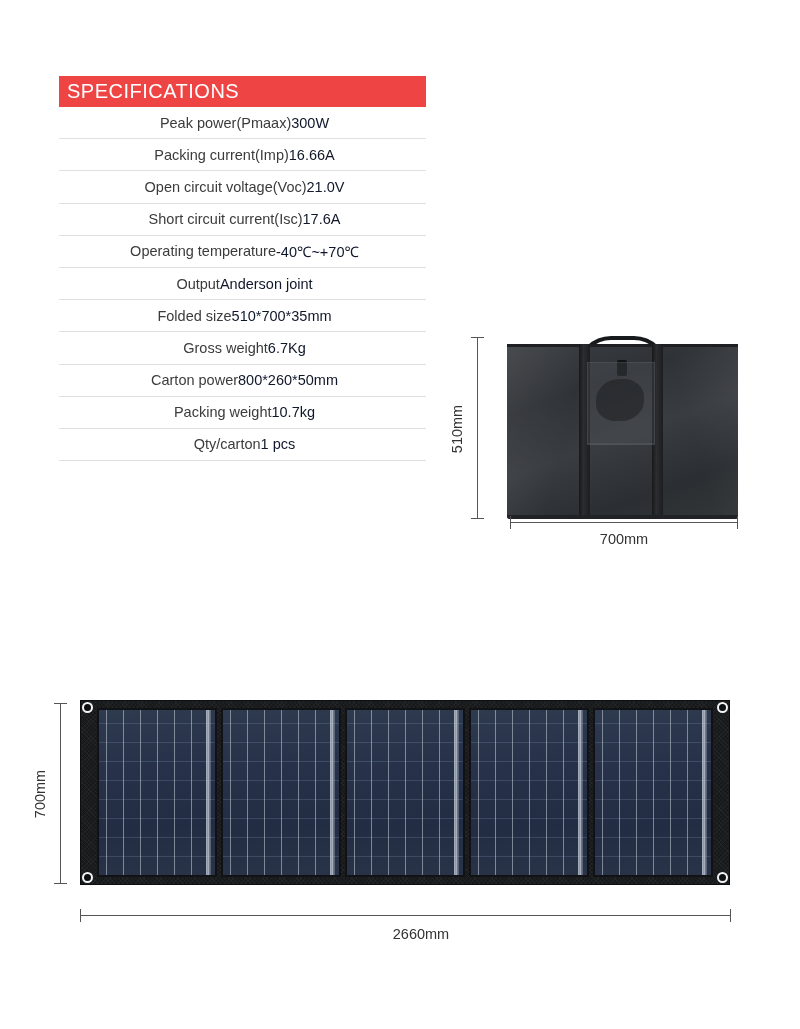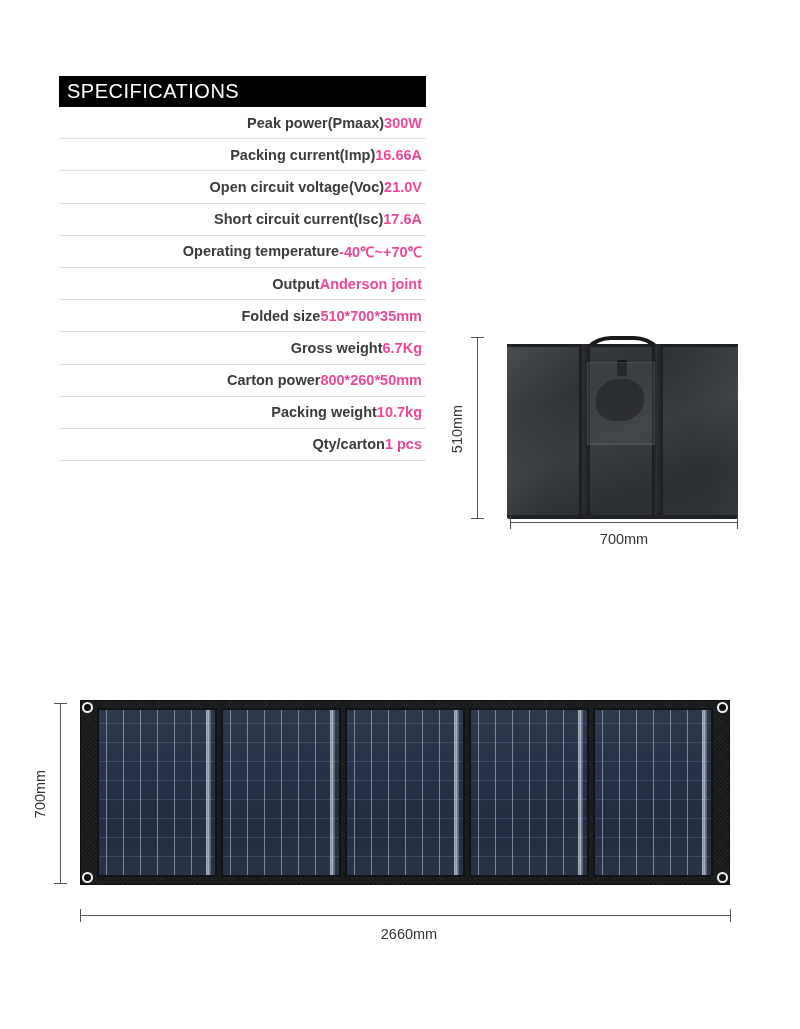--- a/index.html
+++ b/index.html
@@ -7,47 +7,46 @@
     width: 800px; height: 1029px;
     background: #ffffff;
     font-family: "Liberation Sans", sans-serif;
     overflow: hidden;
   }
   .page { position: relative; width: 800px; height: 1029px; background: #fff; }
 
   
   .spec-block { position: absolute; left: 59px; top: 76px; width: 367px; }
   .spec-header {
-    background: #000000;
+    background: #ef4444;
     color: #ffffff;
     font-size: 20px;
     letter-spacing: 0.5px;
     padding: 4px 0 5px 8px;
     height: 31px;
     line-height: 22px;
     font-weight: 400;
   }
   .spec-row {
     display: flex;
     align-items: center;
-    justify-content: flex-end;
+    justify-content: center;
     height: 32.2px;
     border-bottom: 1px solid #e0e0e0;
     padding: 0 2px 0 8px;
-    font-weight: bold;
   }
   .spec-row:first-of-type { border-top: 1px solid #e8e8e8; }
   .spec-label {
     font-size: 14.5px;
     color: #3b3b3b;
     white-space: nowrap;
   }
   .spec-value {
     font-size: 14.5px;
-    color: #ec4899;
+    color: #0f172a;
     text-align: right;
     white-space: nowrap;
     padding-right: 2px;
   }
 
   
   .dim-line-v {
     position: absolute;
     width: 1px;
     background: #555;
@@ -287,16 +286,16 @@
       </div>
       <div class="grommet tl"></div>
       <div class="grommet bl"></div>
       <div class="grommet tr"></div>
       <div class="grommet br"></div>
     </div>
 
     <div class="dim-line-h" style="left:80px; top:915px; width:650px;"></div>
     <div class="dim-cap-v" style="left:80px; top:909px;"></div>
     <div class="dim-cap-v" style="left:730px; top:909px;"></div>
-    <div class="dim-label" style="left:84px; top:926px; width:650px; text-align:center;">2660mm</div>
+    <div class="dim-label" style="left:96px; top:926px; width:650px; text-align:center;">2660mm</div>
   </div>
 
 </div>
 
 </body></html>

